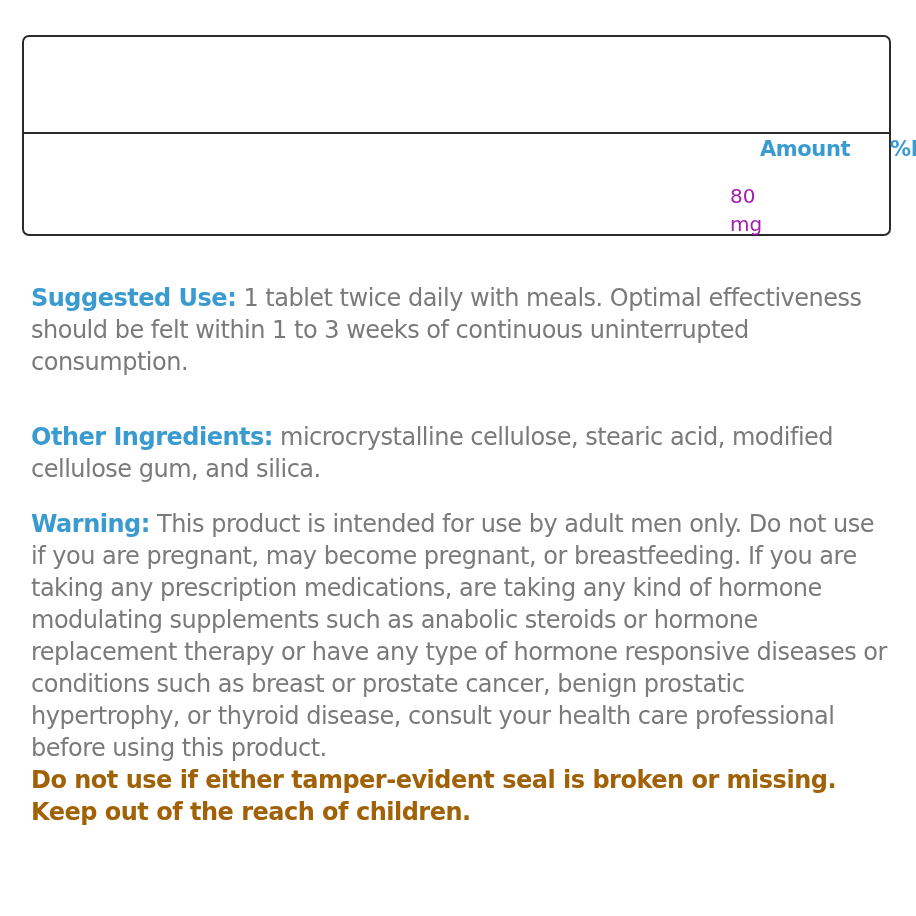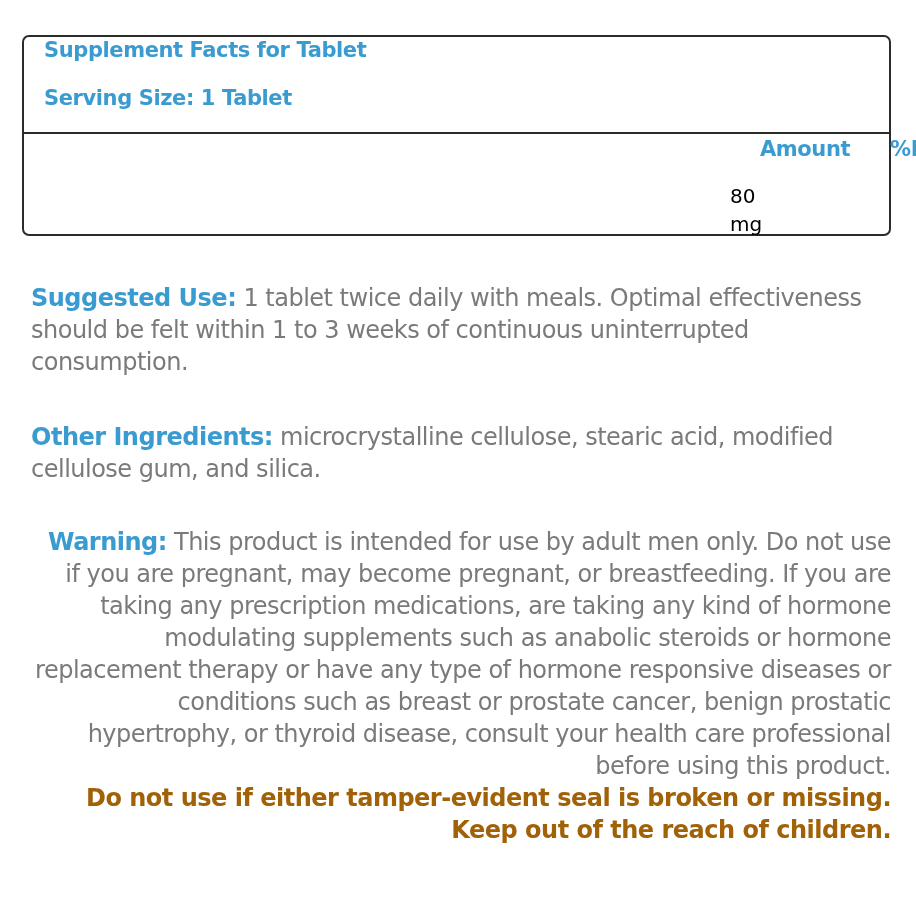--- a/index.html
+++ b/index.html
@@ -82,50 +82,48 @@
     .ingredient-name em {
       font-style: italic;
     }
     .ingredient-amount {
       position: absolute;
       left: 706px;
       top: 145px;
       width: 60px;
       font-size: 20px;
       line-height: 28px;
-      color: #000000;
+      color: #a21caf;
     }
     .section {
       position: absolute;
       left: 31px;
       width: 860px;
       font-size: 24px;
       line-height: 32px;
       color: #7a7a7a;
       letter-spacing: -0.5px;
     }
     .section .label {
       font-weight: bold;
       color: #3a9bd1;
     }
     .sec-suggested { top: 282px; }
     .sec-other { top: 421px; }
-    .sec-warning { top: 526px; text-align: right; }
+    .sec-warning { top: 508px; }
     .bold-line {
       display: block;
       font-weight: bold;
       color: #a16207;
     }
   </style>
 </head>
 <body>
 
 <div class="facts-box">
-  <div class="facts-title">Supplement Facts for Tablet</div>
-  <div class="serving-size">Serving Size: 1 Tablet</div>
   <div class="facts-divider"></div>
   <div class="col-header col-amount">Amount</div>
   <div class="col-header col-dv">%DV</div>
 
   <div class="ingredient-amount">80 mg</div>
 </div>
 
 <div class="section sec-suggested">
   <span class="label">Suggested Use:</span>
   <span>1 tablet twice daily with meals. Optimal effectiveness should be felt within 1 to 3 weeks of continuous uninterrupted consumption.</span>

